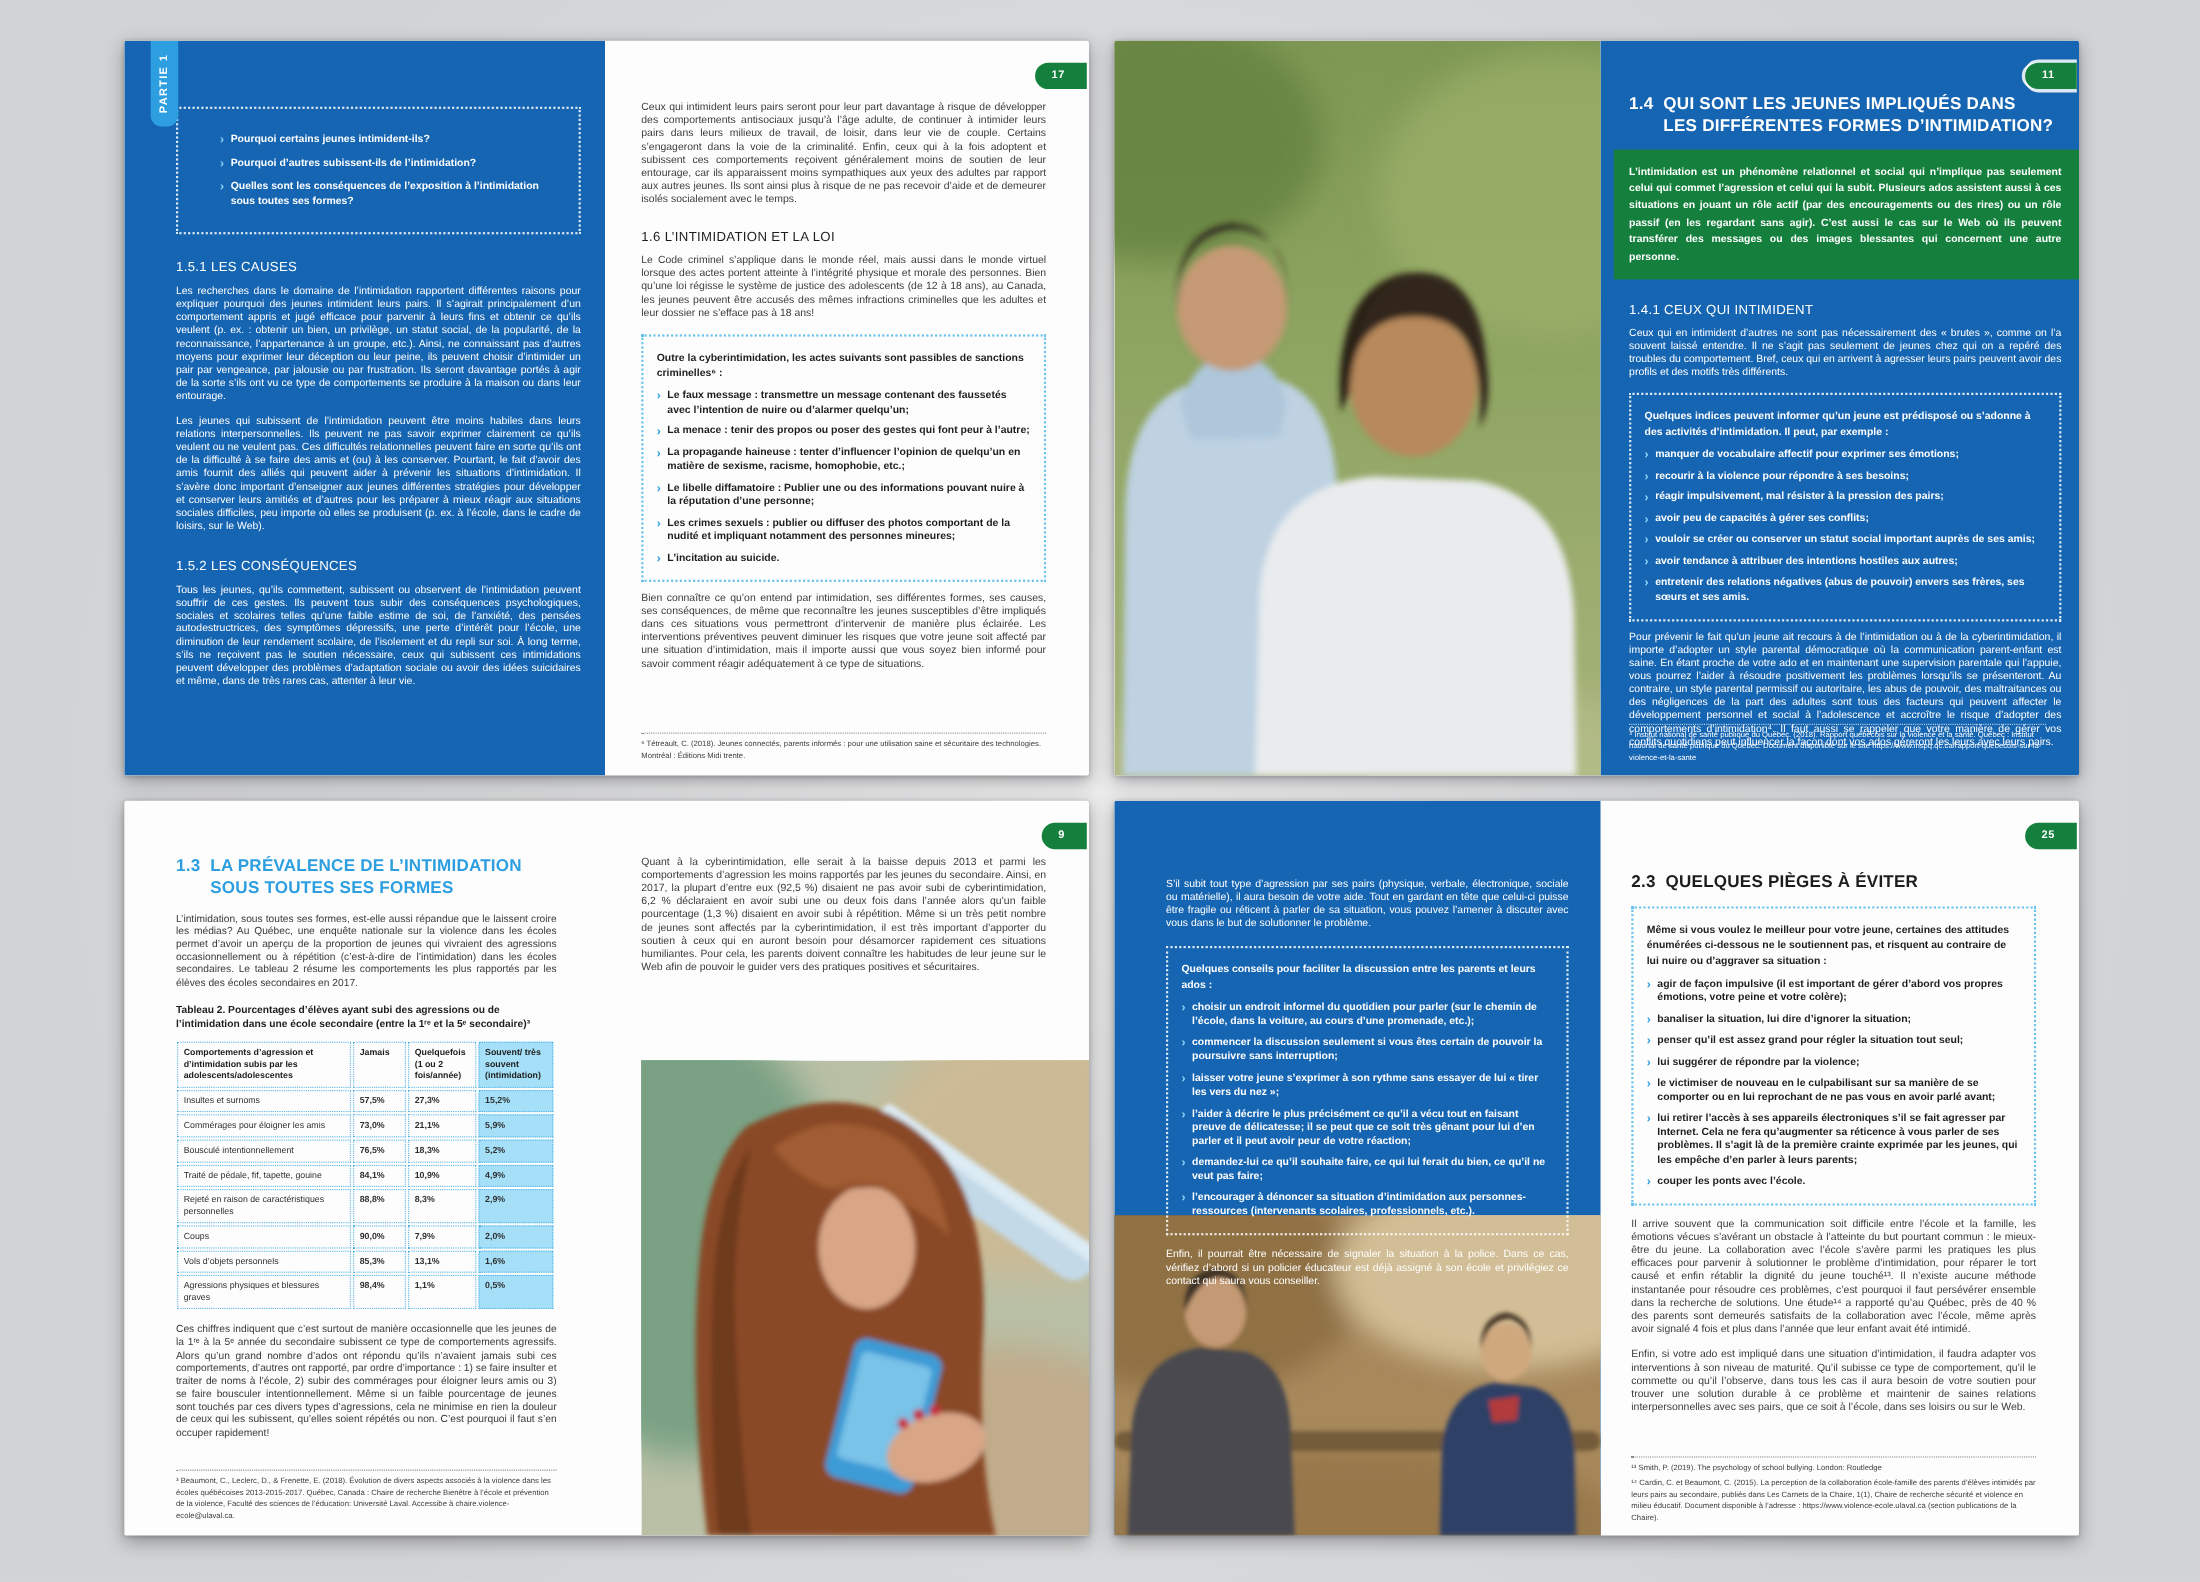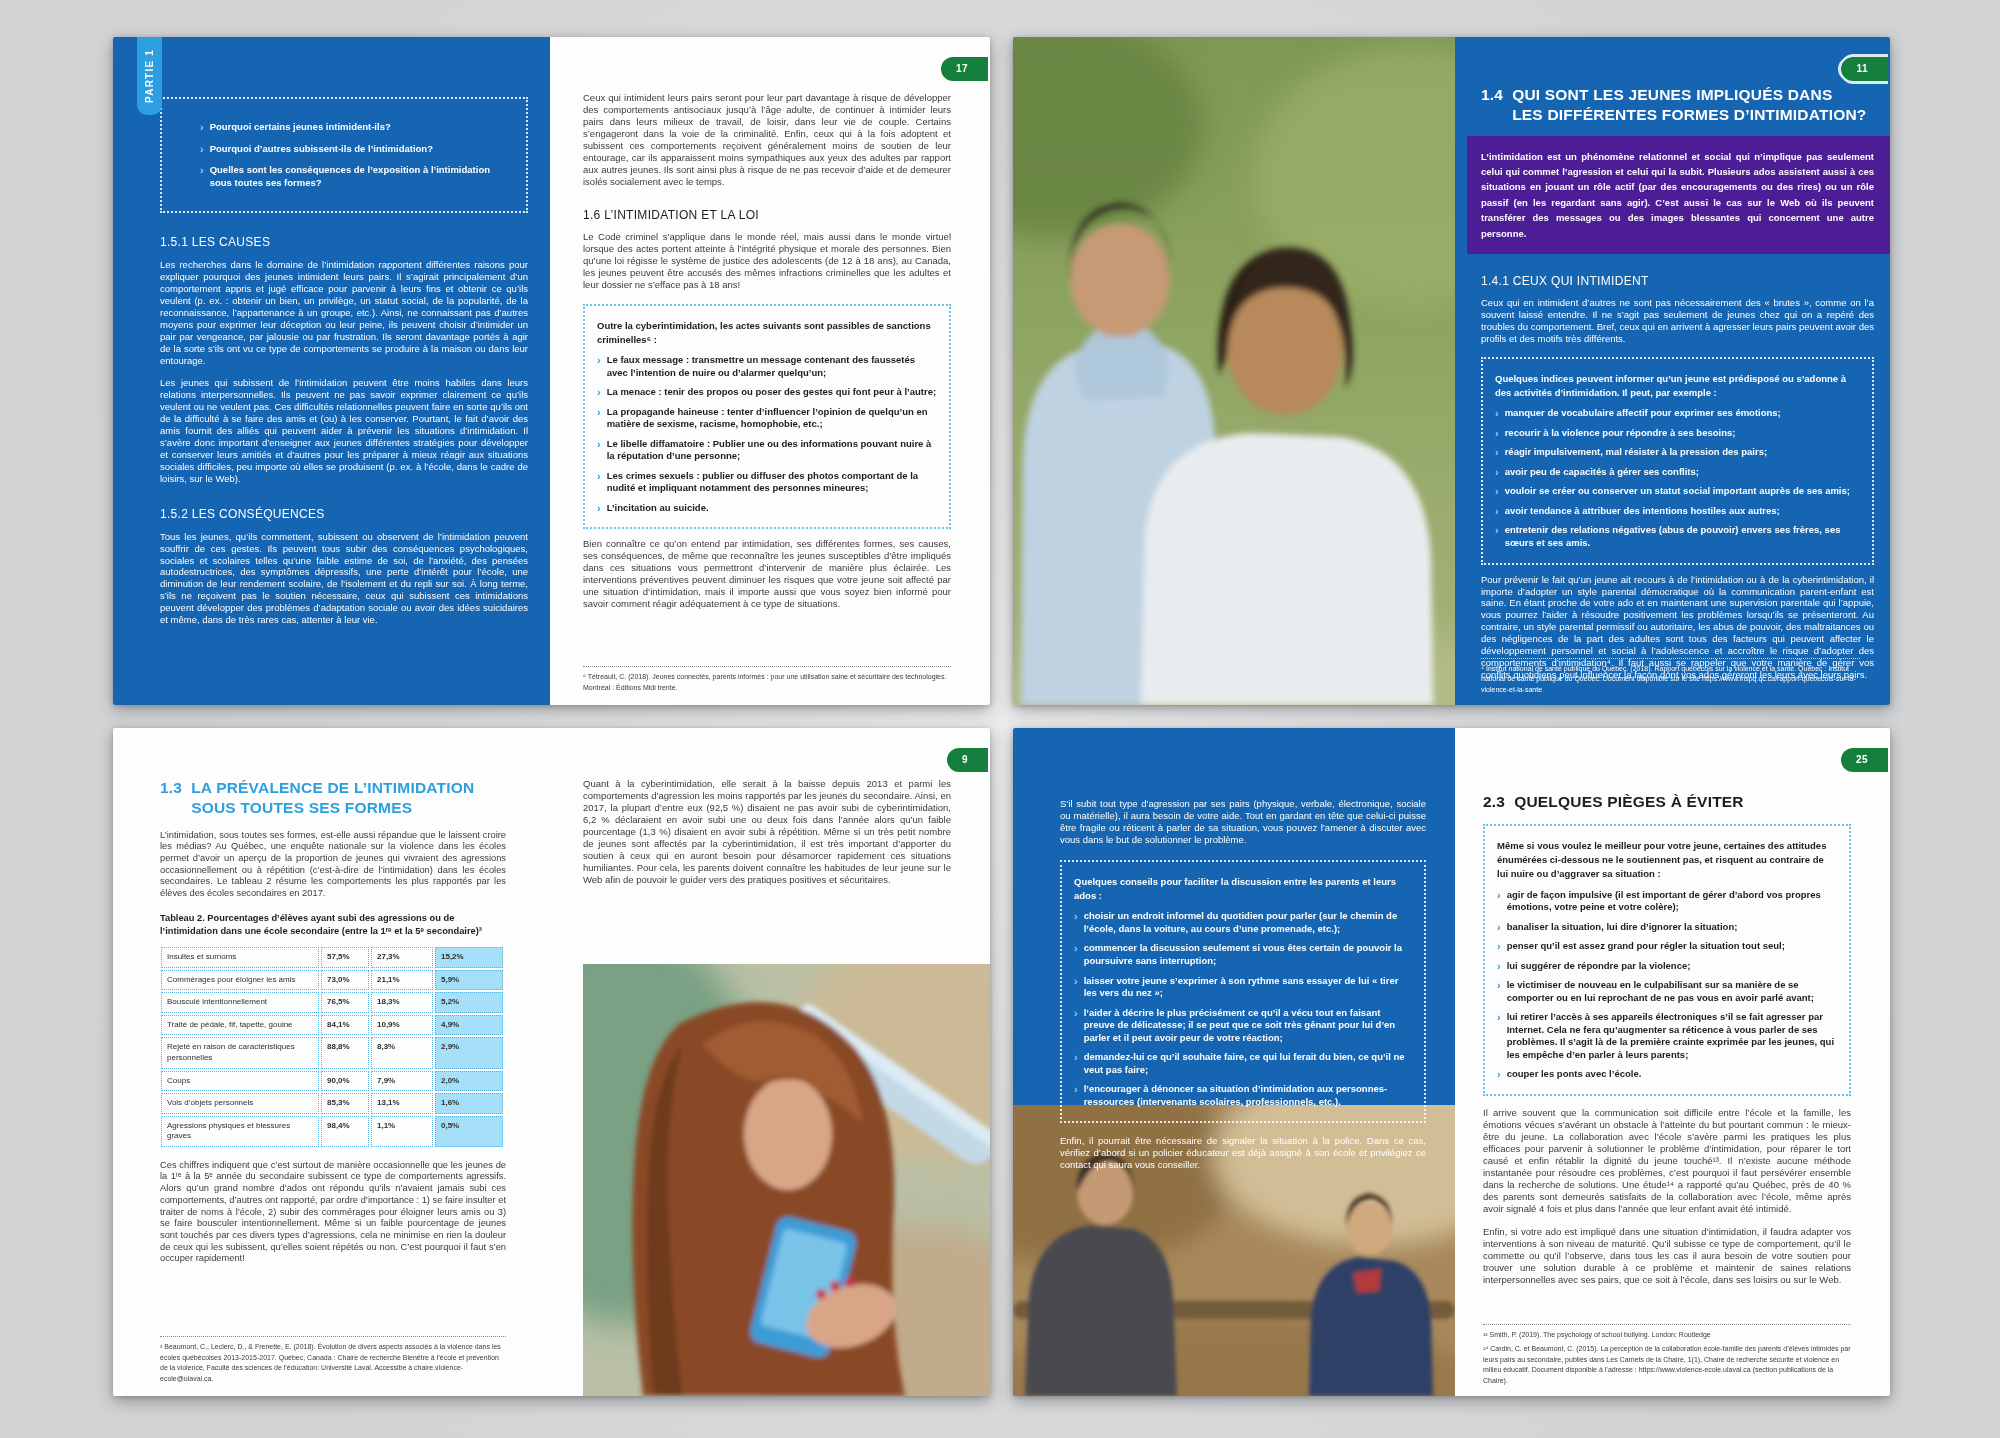--- a/index.html
+++ b/index.html
@@ -57,21 +57,21 @@
   .p17-left .para{margin-top:10px}
   .p17-right .h2{margin-top:20px}
   .p17-right .para{margin-top:9px}
   .p17-right .dotbox{margin-top:13px}
   #page17 .fnote{left:470px;width:368px;bottom:12px}
 
   
   .photoL{position:absolute;left:0;top:0;width:442px;height:668px;overflow:hidden}
   .p11-panel{position:absolute;left:442px;right:0;top:0;bottom:0;background:#1565b2}
   .p11-content{position:absolute;left:26px;right:16px;top:48px}
-  .hlbox{background:#4c1d95;color:#fff;font-weight:bold;font-size:9.5px;line-height:1.62;text-align:justify;
+  .hlbox{background:#15803d;color:#fff;font-weight:bold;font-size:9.5px;line-height:1.62;text-align:justify;
          padding:13px 30px 13px 14px;margin:11px -30px 0 -14px}
   .p11-content .h2{margin-top:20px}
   .p11-content .para{margin-top:9px}
   .p11-content .dotbox{margin-top:12px}
   .p11-panel .fnote{position:absolute;left:26px;right:30px;bottom:10px}
 
   
   .p9-left{position:absolute;left:47px;top:50px;width:346px}
   .p9-left .para{margin-top:12px;font-size:9.3px}
   .caption{font-weight:bold;font-size:9.3px;line-height:1.42;margin-top:12px;color:#1d1d1b}
@@ -260,20 +260,26 @@
     <div class="h1 cyan">
       <span class="h1num">1.3</span>
       <span class="h1tx">
         <span class="h1l">LA PRÉVALENCE DE L’INTIMIDATION</span>
         <span class="h1l">SOUS TOUTES SES FORMES</span>
       </span>
     </div>
     <p class="para dark">L’intimidation, sous toutes ses formes, est-elle aussi répandue que le laissent croire les médias? Au Québec, une enquête nationale sur la violence dans les écoles permet d’avoir un aperçu de la proportion de jeunes qui vivraient des agressions occasionnellement ou à répétition (c’est-à-dire de l’intimidation) dans les écoles secondaires. Le tableau 2 résume les comportements les plus rapportés par les élèves des écoles secondaires en 2017.</p>
     <div class="caption">Tableau 2. Pourcentages d’élèves ayant subi des agressions ou de l’intimidation dans une école secondaire (entre la 1ʳᵉ et la 5ᵉ secondaire)³</div>
     <div class="tbl">
+      <div class="trow thead">
+        <div class="tc">Comportements d’agression et d’intimidation subis par les adolescents/adolescentes</div>
+        <div class="tc">Jamais</div>
+        <div class="tc">Quelquefois (1 ou 2 fois/année)</div>
+        <div class="tc hl">Souvent/ très souvent (intimidation)</div>
+      </div>
       <div>
           <div class="trow">
           <div class="tc">Insultes et surnoms</div>
           <div class="tc num">57,5%</div>
           <div class="tc num">27,3%</div>
           <div class="tc num hl">15,2%</div>
         </div>
           <div class="trow">
           <div class="tc">Commérages pour éloigner les amis</div>
           <div class="tc num">73,0%</div>

